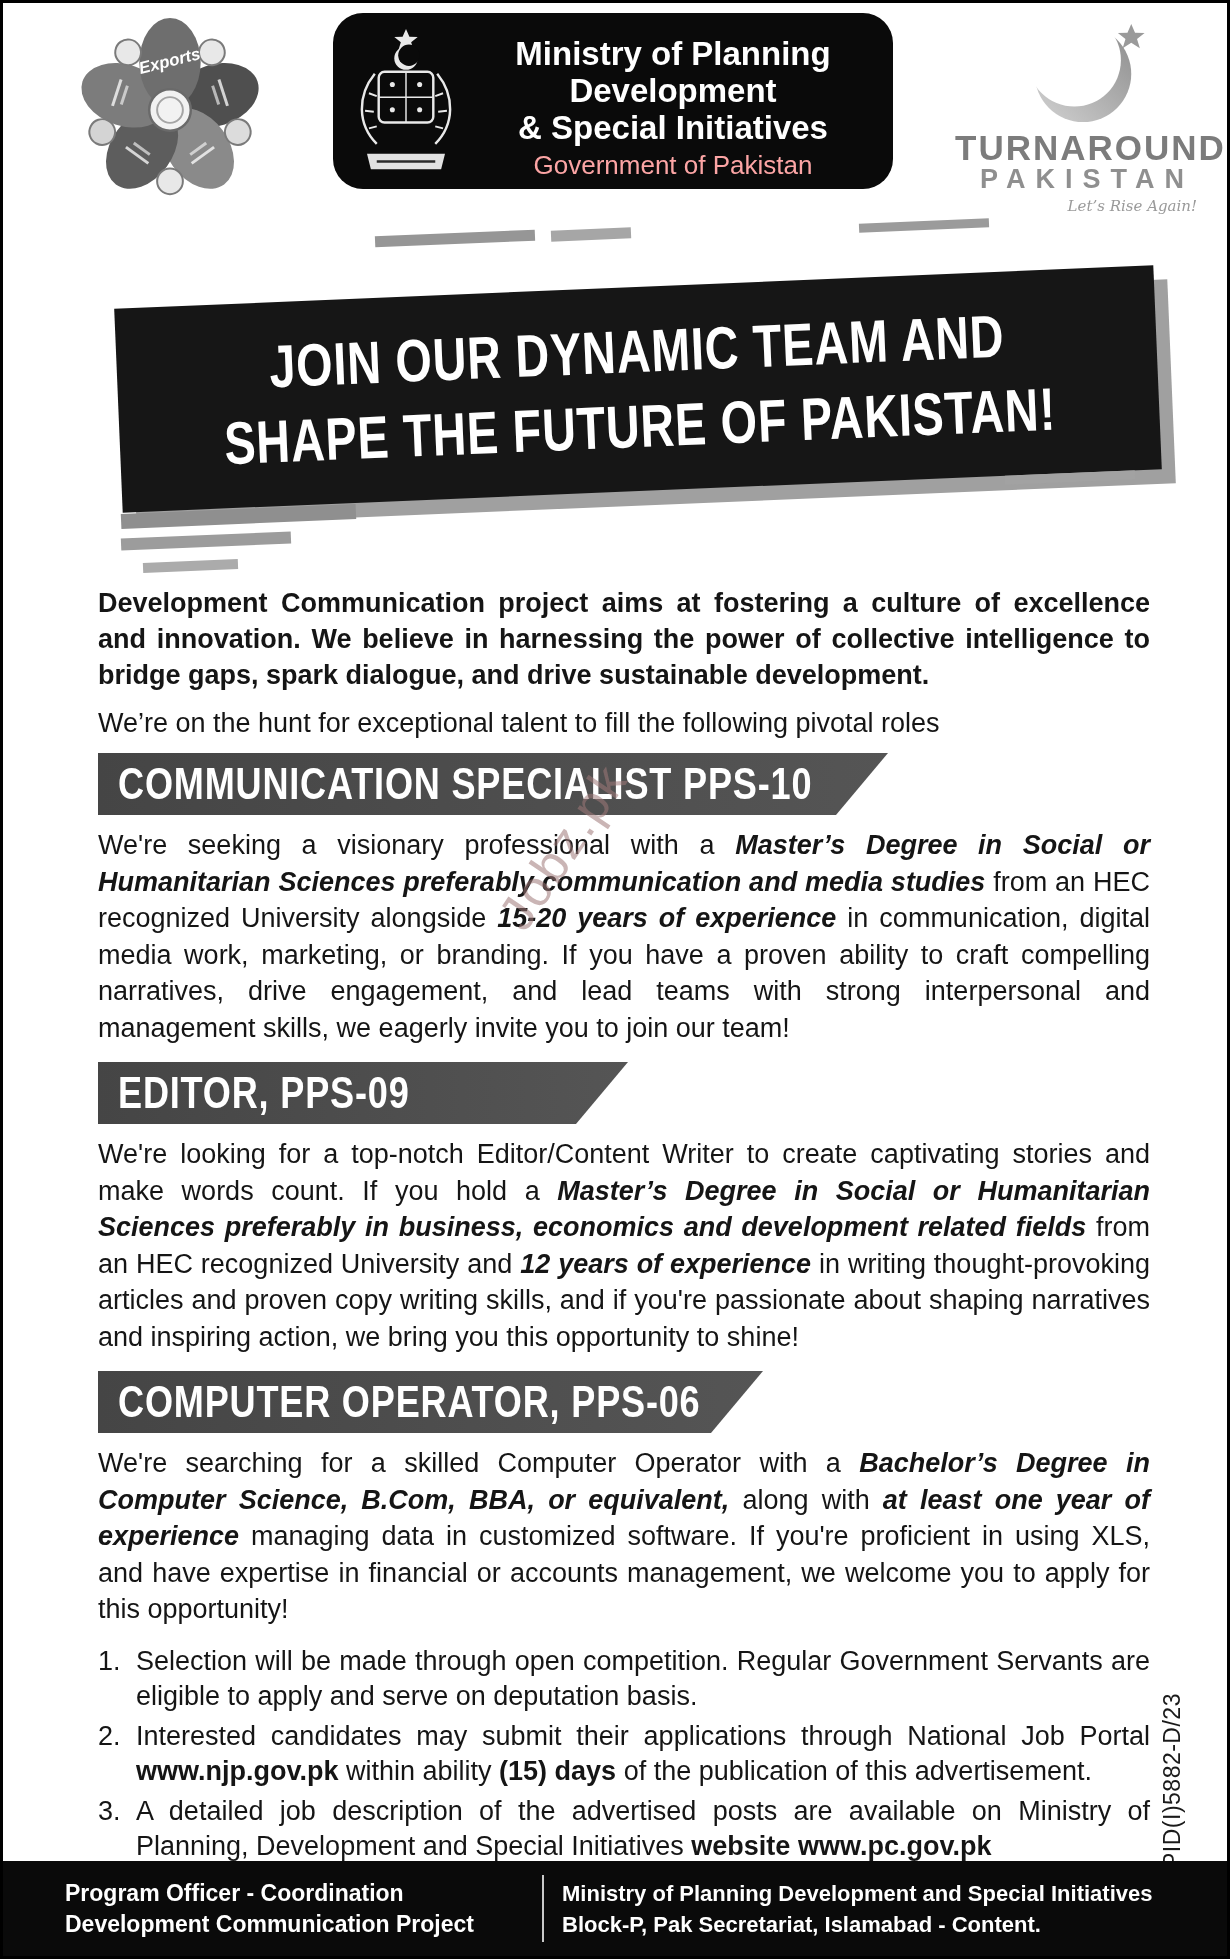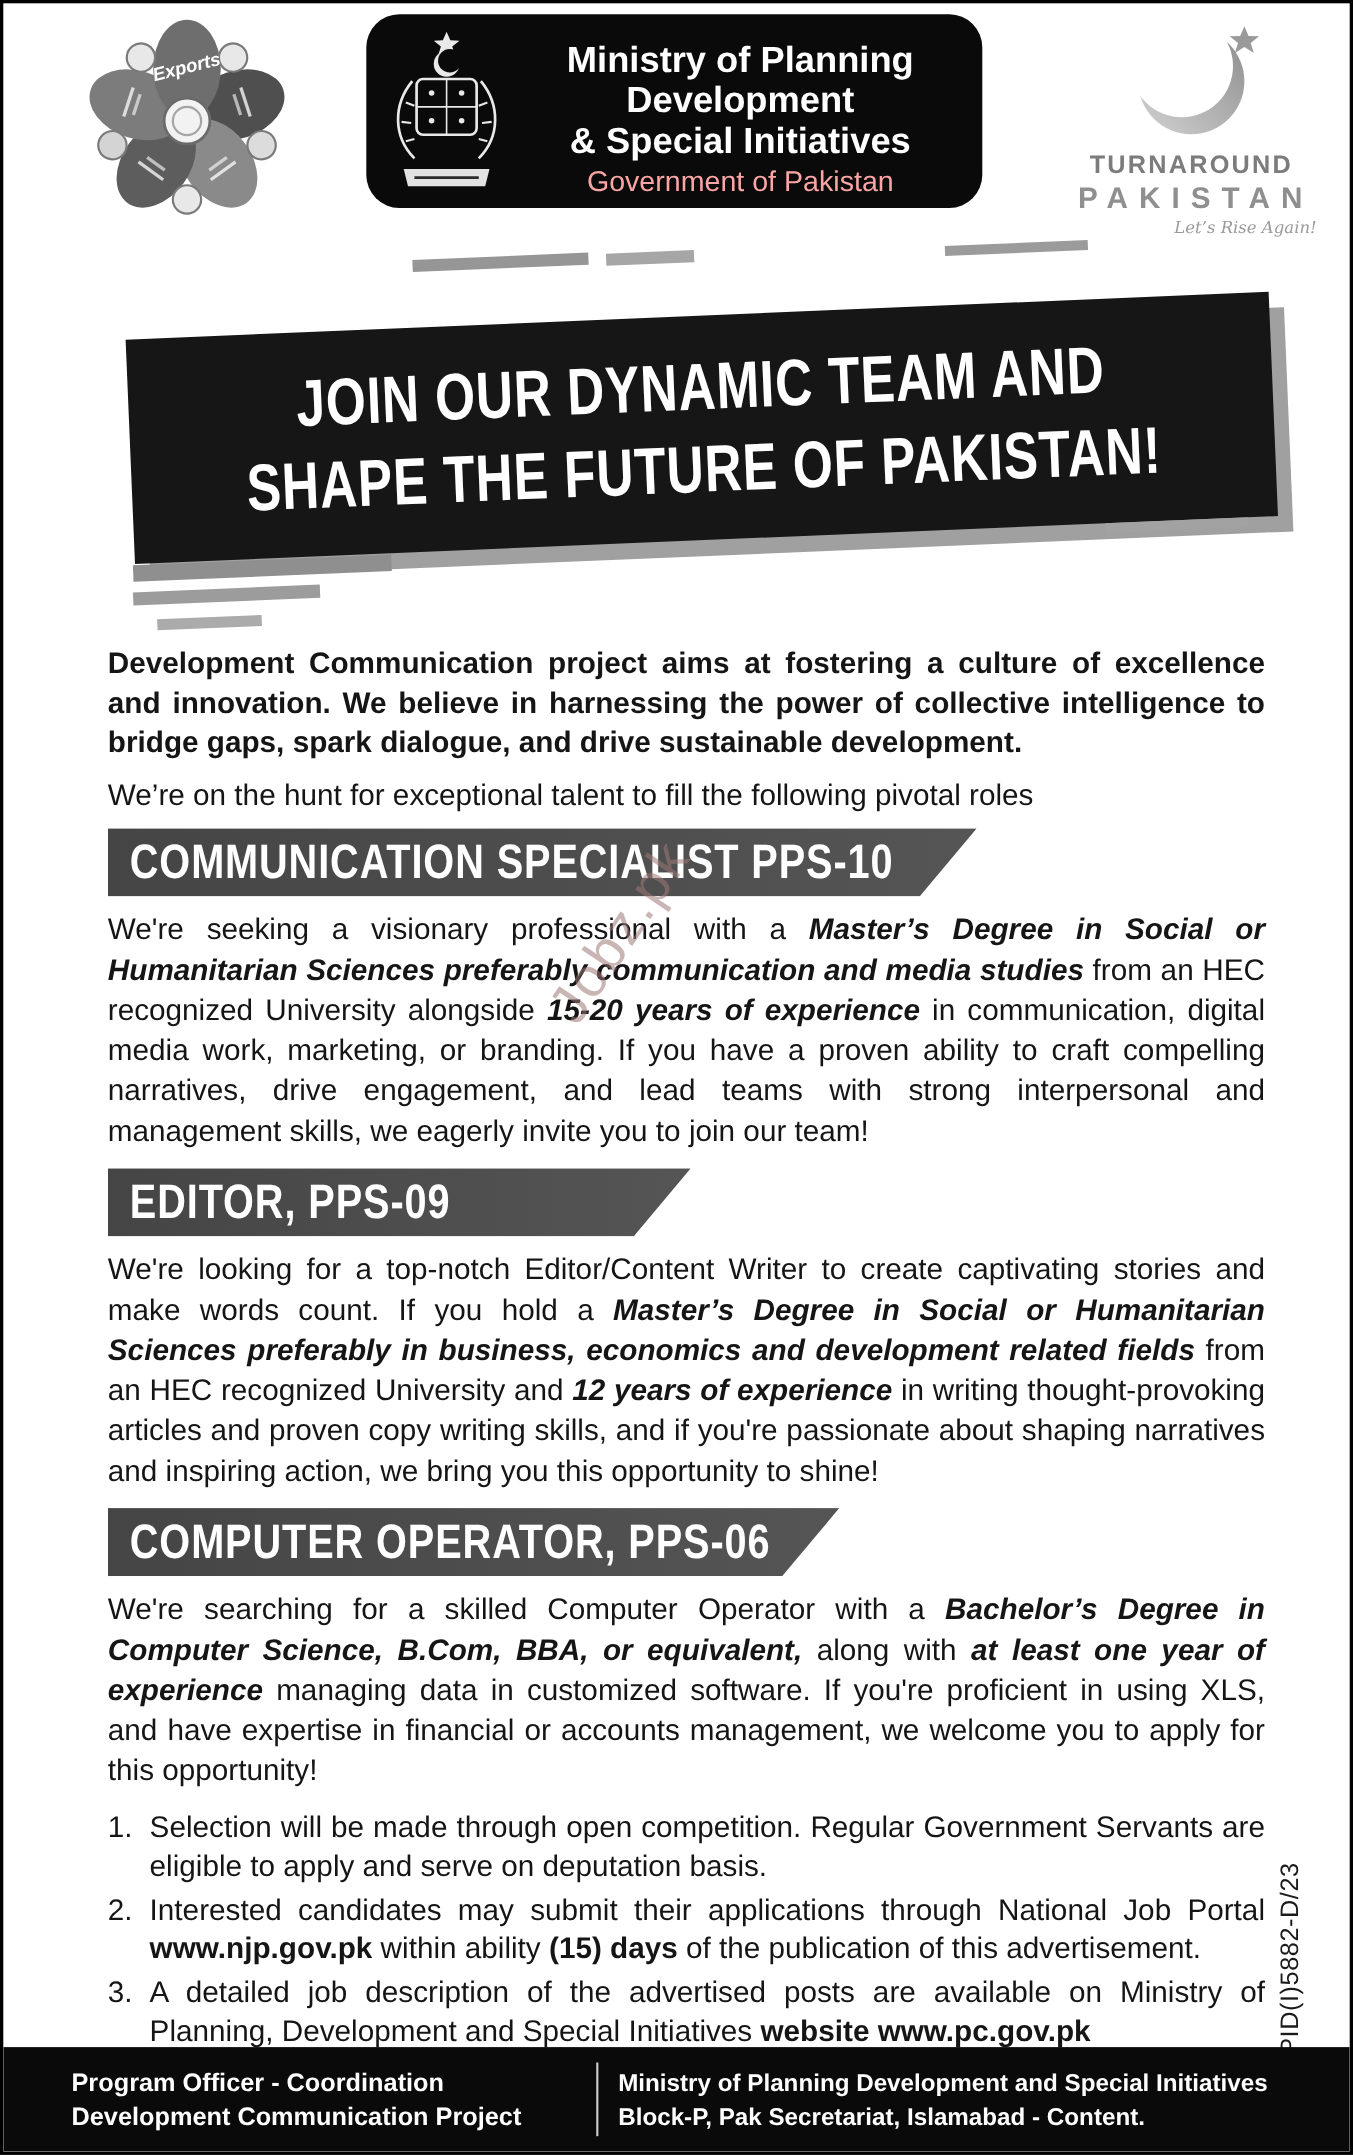--- a/index.html
+++ b/index.html
@@ -15,21 +15,21 @@
   .ministry-box { position:absolute; left:330px; top:10px; width:560px; height:176px;
                   background:#0a0a0a; border-radius:30px; display:flex; align-items:flex-end;
                   padding:8px 20px 8px 14px; gap:8px; }
   .emblem { width:118px; height:156px; flex:none; }
   .ministry-text { flex:1; text-align:center; color:#fff; }
   .ministry-text .ml { font-size:33px; font-weight:bold; line-height:37px; }
   .ministry-text .ml4 { font-size:26px; font-weight:normal; line-height:32px; margin-top:3px; color:#fca5a5; }
 
   .turnaround { position:absolute; left:952px; top:14px; width:256px; text-align:center; }
   .ta-mark { width:210px; height:112px; }
-  .ta-name1 { font-size:23px; font-weight:bold; letter-spacing:2px; color:#7c7c7c; line-height:30px; }
+  .ta-name1 { font-size:35px; font-weight:bold; letter-spacing:2px; color:#7c7c7c; line-height:30px; }
   .ta-name2 { font-size:27px; font-weight:bold; letter-spacing:10px; color:#8f8f8f; line-height:32px; margin-left:8px; }
   .ta-tag { font-family:"DejaVu Serif", serif; font-style:italic; font-size:15px; color:#9a9a9a;
             text-align:right; padding-right:14px; margin-top:2px; }
 
   
   .stripe { position:absolute; transform:rotate(-2.4deg); }
   .banner-shadow { position:absolute; left:129px; top:298px; width:1040px; height:204px;
                    background:#a0a0a0; transform:rotate(-2.4deg); }
   .banner { position:absolute; left:115px; top:284px; width:1040px; height:204px;
             background:#161616; transform:rotate(-2.4deg);

